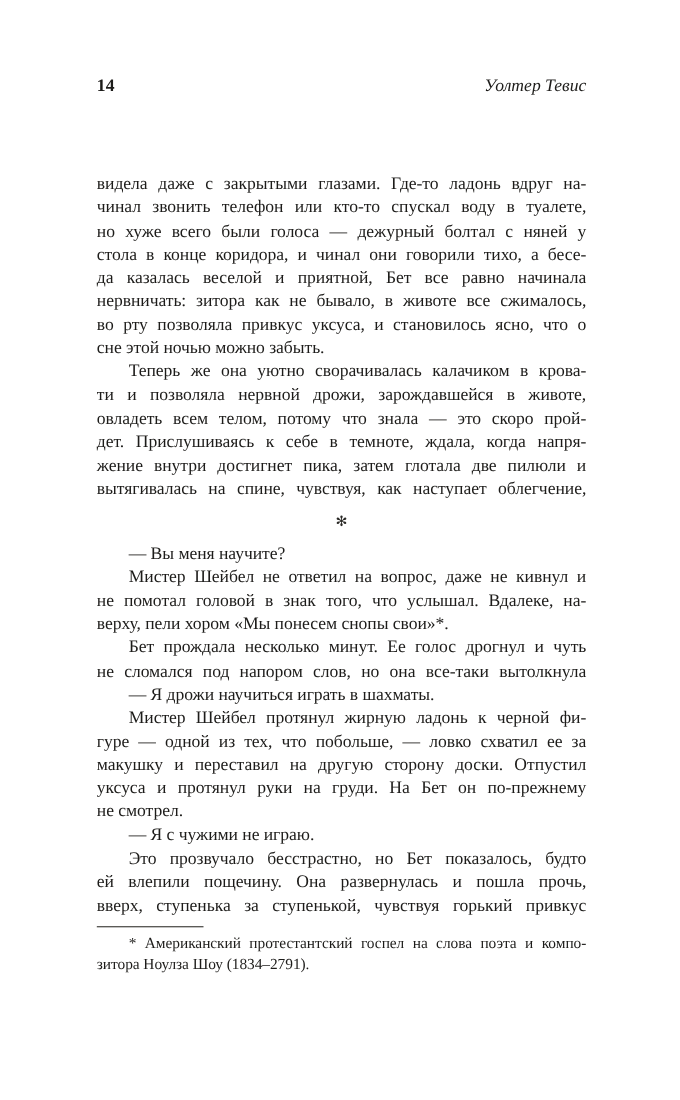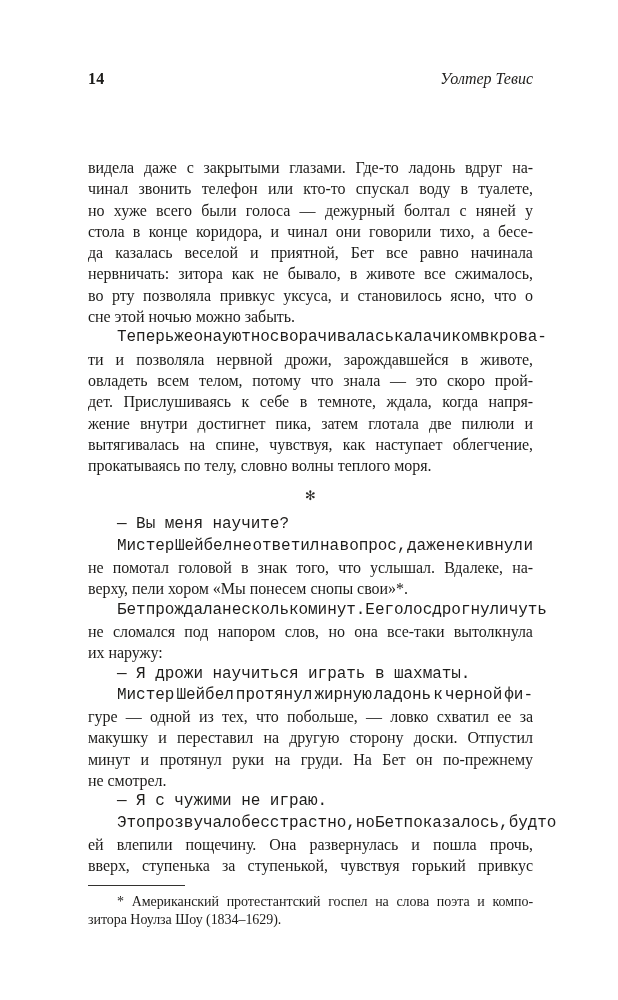--- a/index.html
+++ b/index.html
@@ -44,21 +44,21 @@
     line-height: 21.3px;
     font-size: 16px;
     letter-spacing: -0.05px;
     white-space: pre;
   }
   .line.just {
     display: flex;
     justify-content: space-between;
     white-space: normal;
   }
-  .line.indent { padding-left: 29px; font-family: Liberation Mono, monospace; }
+  .line.indent { padding-left: 29px; }
   .line.just.indent { width: 416px; }
 
   .divider {
     height: 38px;
     display: flex;
     align-items: center;
     justify-content: center;
   }
   .divider-glyph {
     font-size: 13px;
@@ -241,21 +241,20 @@
           </div>
           <div class="line just">
             <span>вытягивалась</span>
             <span>на</span>
             <span>спине,</span>
             <span>чувствуя,</span>
             <span>как</span>
             <span>наступает</span>
             <span>облегчение,</span>
           </div>
-          <div class="line">прокатываясь по телу, словно волны теплого моря.</div>
         </div>
         <div class="divider">
           <span class="divider-glyph">✻</span>
         </div>
         <div class="paragraph">
           <div class="line indent">— Вы меня научите?</div>
         </div>
         <div class="paragraph">
           <div class="line indent just">
             <span>Мистер</span>
@@ -299,21 +298,20 @@
             <span>не</span>
             <span>сломался</span>
             <span>под</span>
             <span>напором</span>
             <span>слов,</span>
             <span>но</span>
             <span>она</span>
             <span>все-таки</span>
             <span>вытолкнула</span>
           </div>
-          <div class="line">их наружу:</div>
         </div>
         <div class="paragraph">
           <div class="line indent">— Я дрожи научиться играть в шахматы.</div>
         </div>
         <div class="paragraph">
           <div class="line indent just">
             <span>Мистер</span>
             <span>Шейбел</span>
             <span>протянул</span>
             <span>жирную</span>
@@ -340,21 +338,21 @@
             <span>макушку</span>
             <span>и</span>
             <span>переставил</span>
             <span>на</span>
             <span>другую</span>
             <span>сторону</span>
             <span>доски.</span>
             <span>Отпустил</span>
           </div>
           <div class="line just">
-            <span>минут</span>
+            <span>уксуса</span>
             <span>и</span>
             <span>протянул</span>
             <span>руки</span>
             <span>на</span>
             <span>груди.</span>
             <span>На</span>
             <span>Бет</span>
             <span>он</span>
             <span>по-прежнему</span>
           </div>
@@ -402,18 +400,18 @@
             <span>*</span>
             <span>Американский</span>
             <span>протестантский</span>
             <span>госпел</span>
             <span>на</span>
             <span>слова</span>
             <span>поэта</span>
             <span>и</span>
             <span>компо-</span>
           </div>
-          <div class="fn-line">зитора Ноулза Шоу (1834–1629).</div>
+          <div class="fn-line">зитора Ноулза Шоу (1834–2791).</div>
         </div>
     </div>
   </div>
 
 </div>
 
 </body></html>

